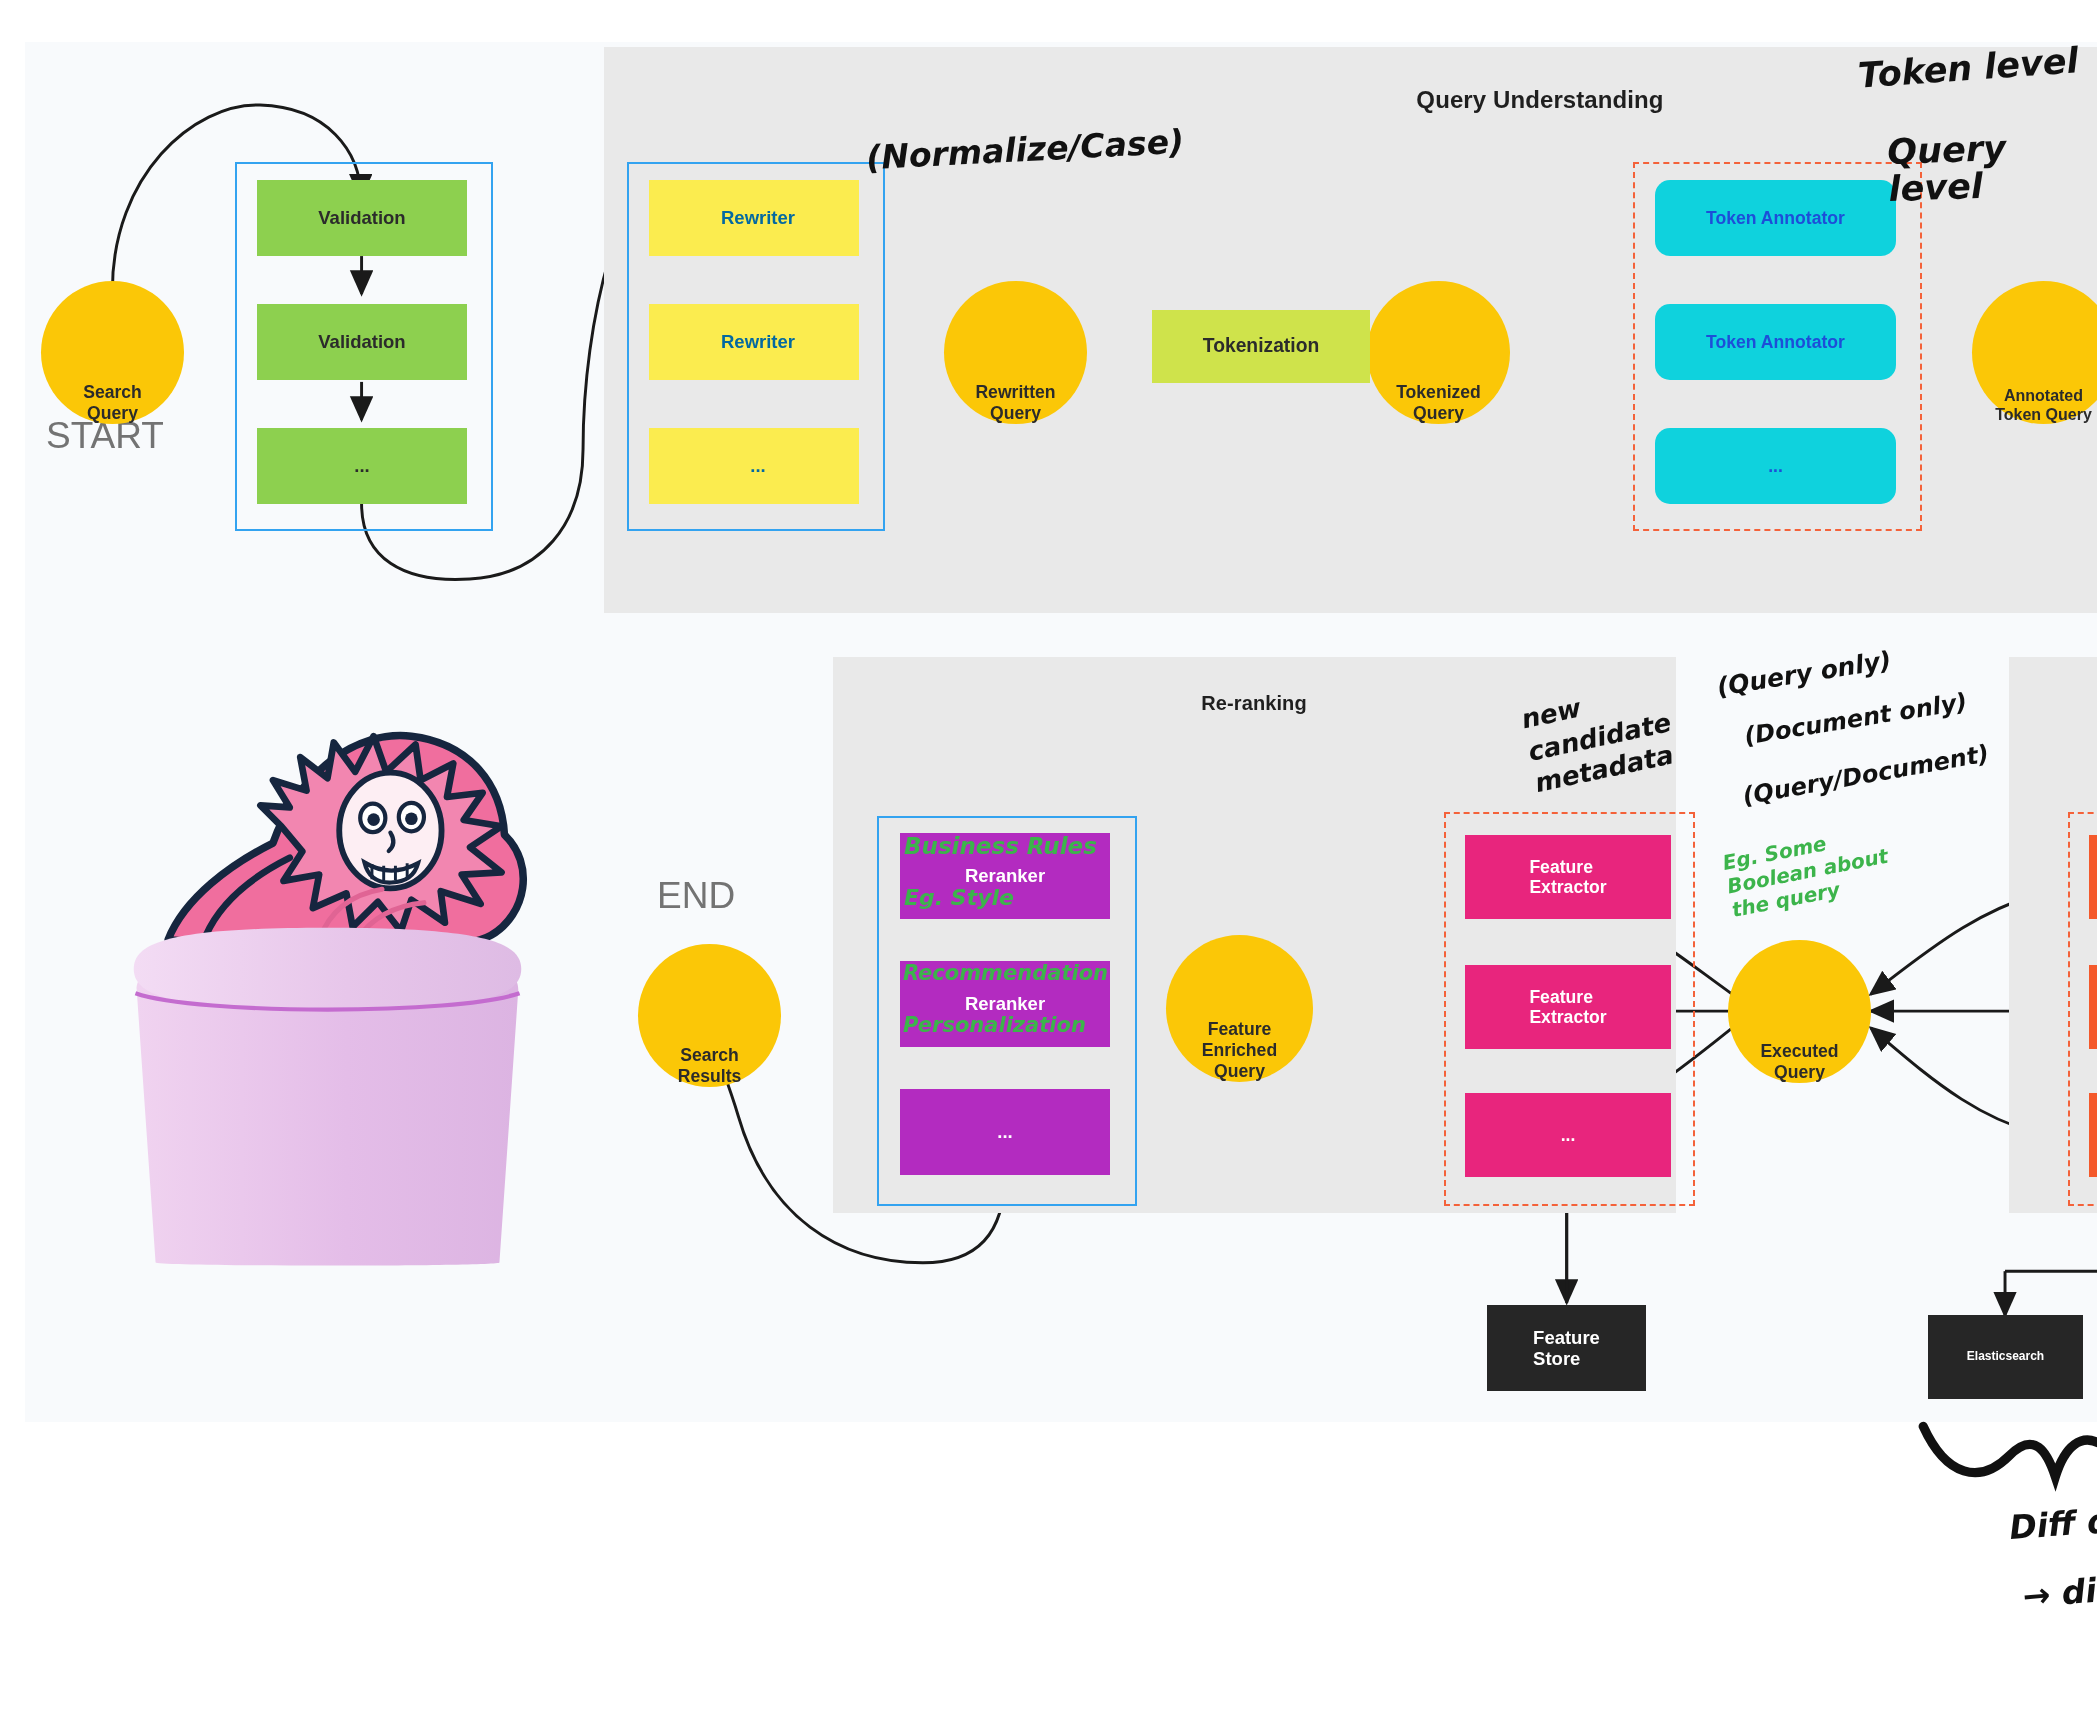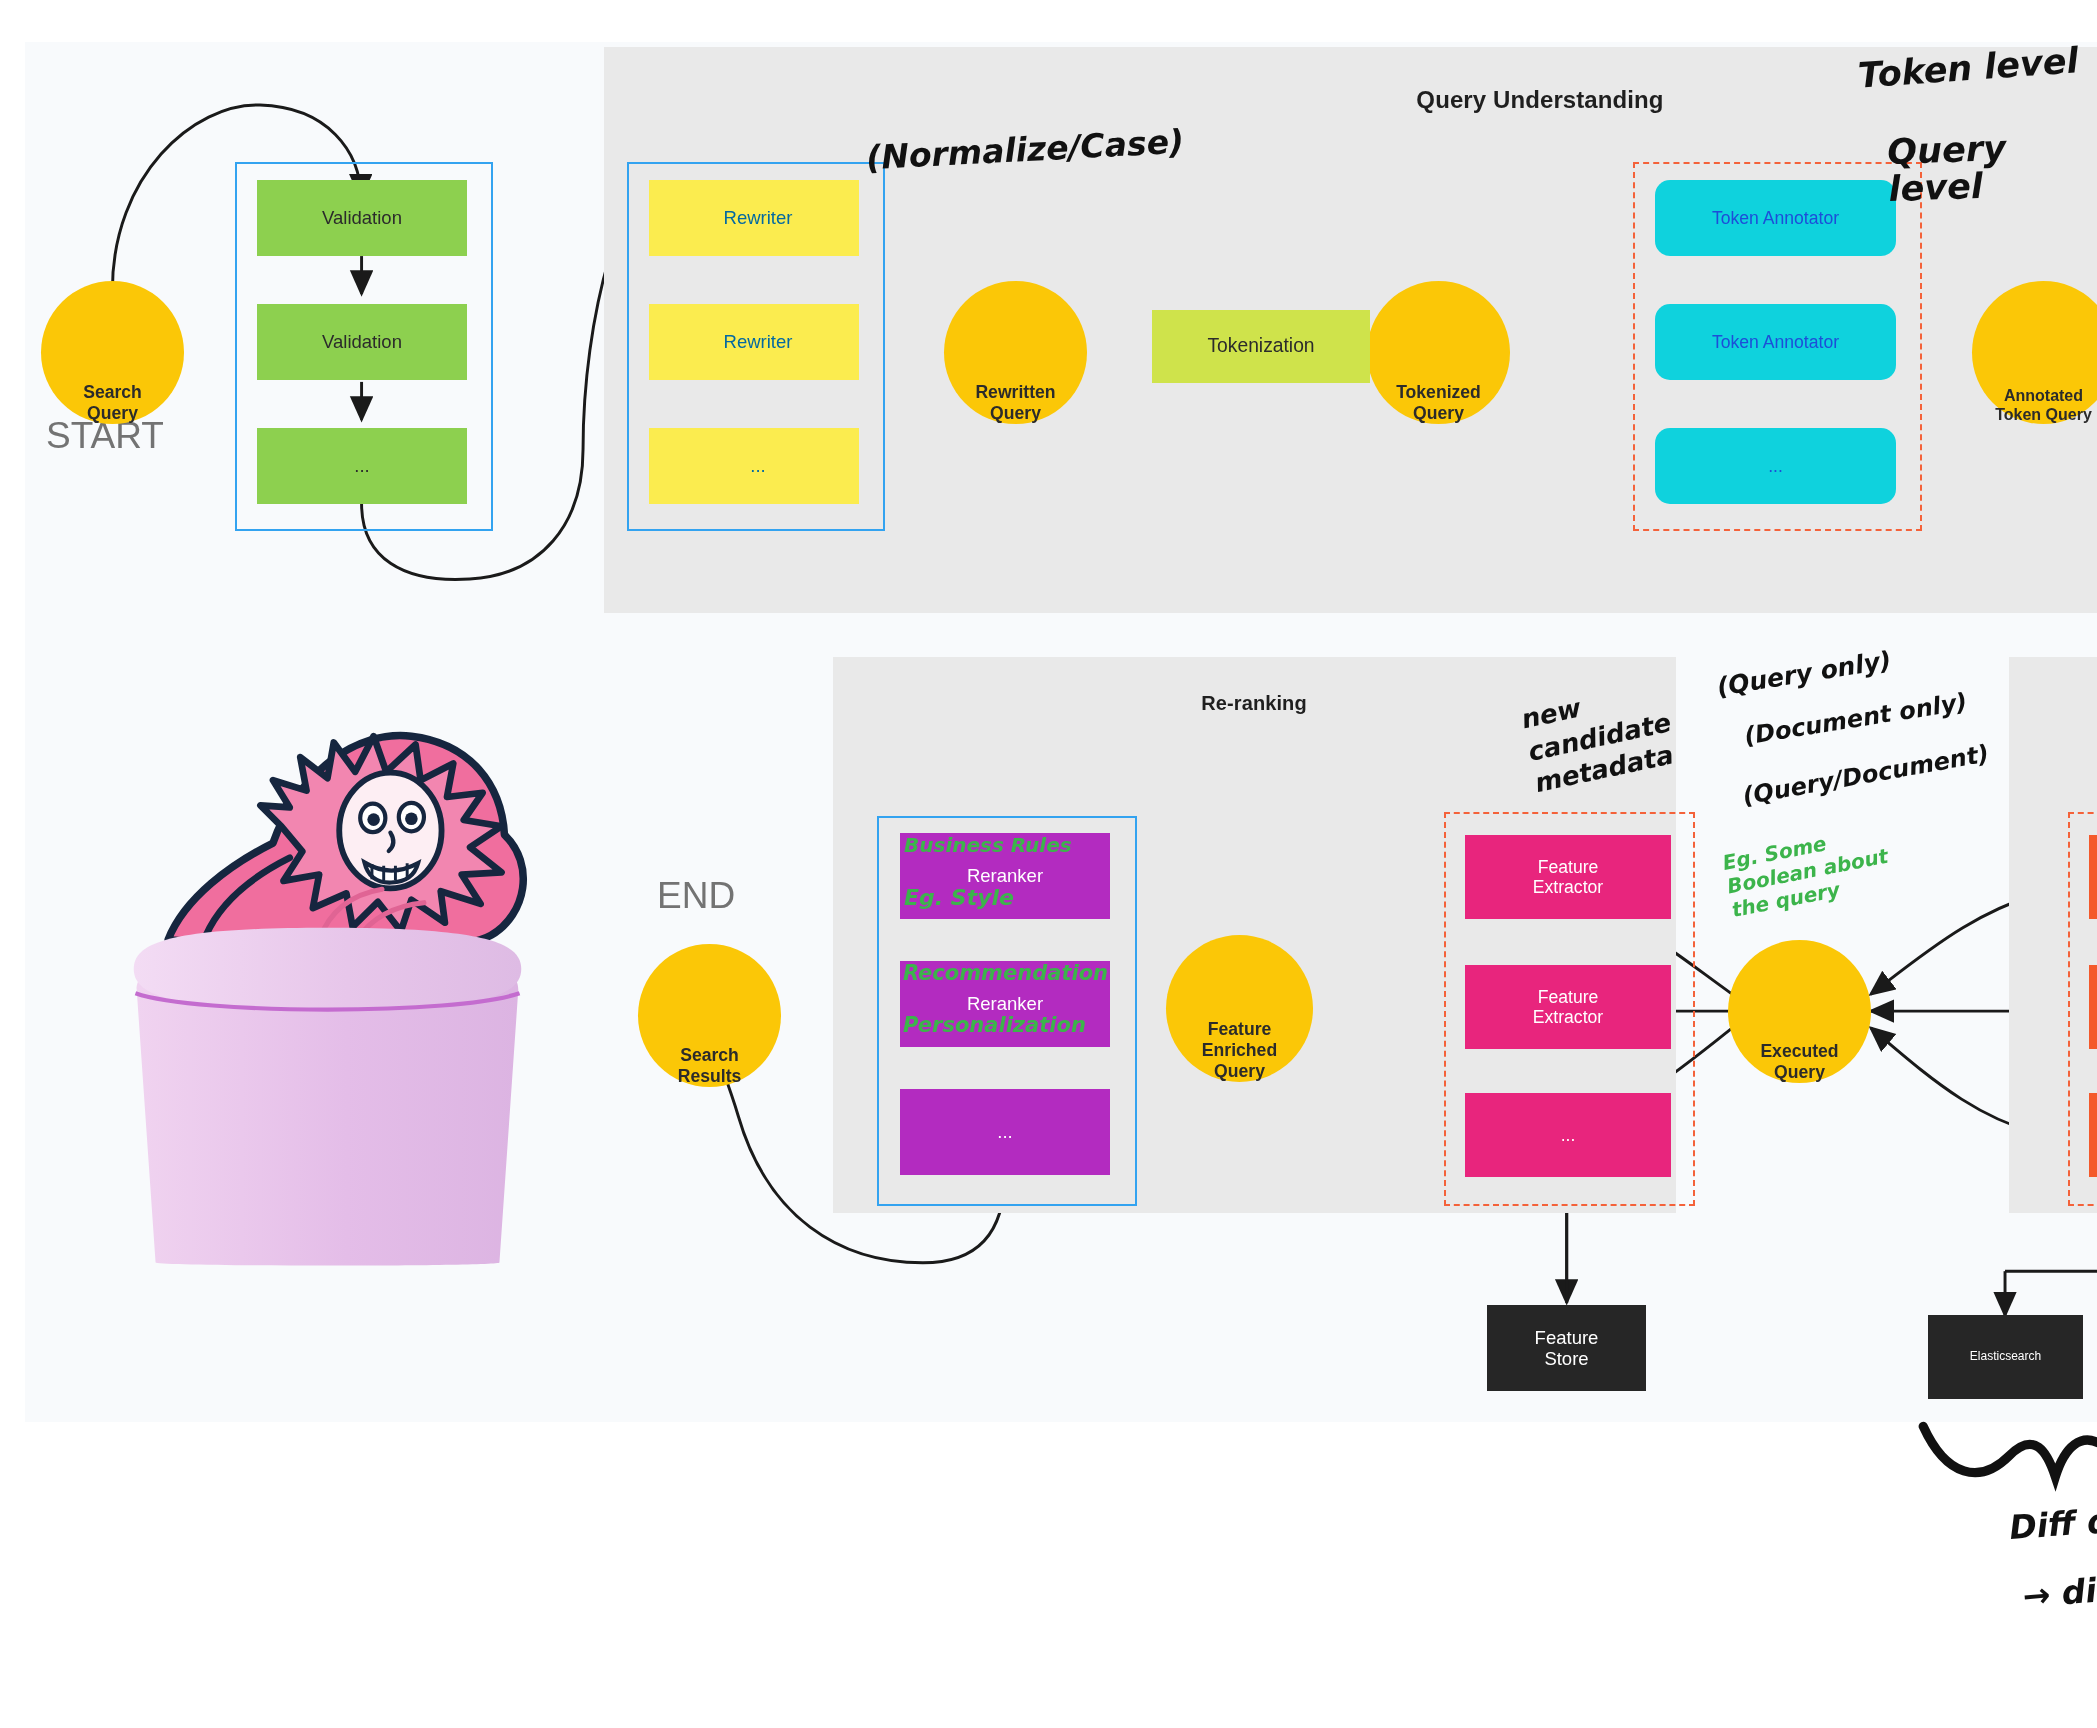--- a/index.html
+++ b/index.html
@@ -1,22 +1,22 @@
 <!DOCTYPE html>
 <html style="font-size:6.7px"><head>
 <meta charset="utf-8">
 <style>
   html,body{margin:0;padding:0;background:#ffffff;}
   body{font-family:"Liberation Sans",sans-serif;}
   #stage{position:relative;width:2763px;height:1729px;background:#ffffff;overflow:hidden;}
   .panel{position:absolute;background:#f8fafc;}
   .group{position:absolute;background:#e9e9e9;}
   .grp-title{position:absolute;font-weight:bold;color:#1f1f1f;text-align:center;letter-spacing:0.1px;}
-  .node{position:absolute;display:flex;align-items:center;justify-content:center;text-align:center;
-        font-weight:normal;line-height:1.15;box-sizing:border-box;}
+  .node{position:absolute;display:flex;align-items:center;justify-content:center;text-align:left;
+        font-weight:bold;line-height:1.15;box-sizing:border-box;}
   .circ{position:absolute;display:flex;align-items:flex-end;justify-content:center;text-align:center;
         background:#fbc707;color:#2b2b2b;font-weight:bold;border-radius:50%;line-height:1.2;}
   .bluebox{position:absolute;border:2.5px solid #33a3f0;background:transparent;}
   .dashbox{position:absolute;border:2.5px dashed #f4623a;background:transparent;}
   .blk{background:#262626;color:#ffffff;}
   .green{background:#8dd04f;color:#2b2b2b;}
   .yellow{background:#fbec4f;color:#0369a1;padding-left:8px;}
   .lime{background:#cfe34b;color:#2b2b2b;}
   .cyan{background:#0fd2dd;color:#1d4ed8;border-radius:15px;}
   .purple{background:#b32bc0;color:#ffffff;}
@@ -235,21 +235,21 @@
   <div class="hand hw" style="left:1527px;top:688px;font-size:26px;line-height:1.25;transform:rotate(-12deg);">new
 candidate
 metadata</div>
   <div class="hand hw" style="left:1716px;top:659px;font-size:25px;transform:rotate(-9deg);">(Query only)</div>
   <div class="hand hw" style="left:1743px;top:705px;font-size:24px;transform:rotate(-9deg);">(Document only)</div>
   <div class="hand hw" style="left:1741px;top:761px;font-size:24px;transform:rotate(-10deg);">(Query/Document)</div>
 
   <div class="hand hw" style="left:2009px;top:1498px;font-size:33px;transform:rotate(-4deg);">Diff data stores</div>
   <div class="hand hw" style="left:2022px;top:1561px;font-size:33px;transform:rotate(-5deg);">→ diff recall/retrival</div>
 
-  <div class="hand-green hw" style="left:904px;top:833px;font-size:20px;text-align:center;">Business Rules</div>
+  <div class="hand-green hw" style="left:904px;top:833px;font-size:23px;text-align:center;">Business Rules</div>
   <div class="hand-green hw" style="left:904px;top:885px;font-size:22px;">Eg. Style</div>
   <div class="hand-green hw" style="left:903px;top:961px;font-size:21px;">Recommendation</div>
   <div class="hand-green hw" style="left:903px;top:1013px;font-size:21px;">Personalization</div>
 
   <div class="hand-green hw" style="left:1726px;top:835px;font-size:20px;line-height:1.2;transform:rotate(-11deg);">Eg. Some
 Boolean about
 the query</div>
 
   <div class="monkey" style="left:122px;top:646px;width:411px;height:629px;">
     <svg viewBox="0 0 980 1500" width="411" height="629">

